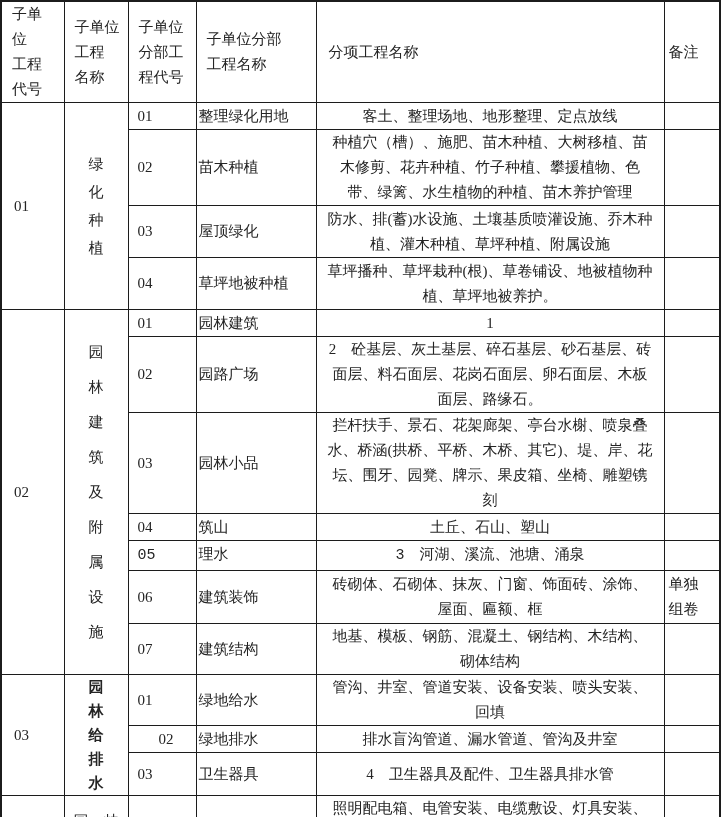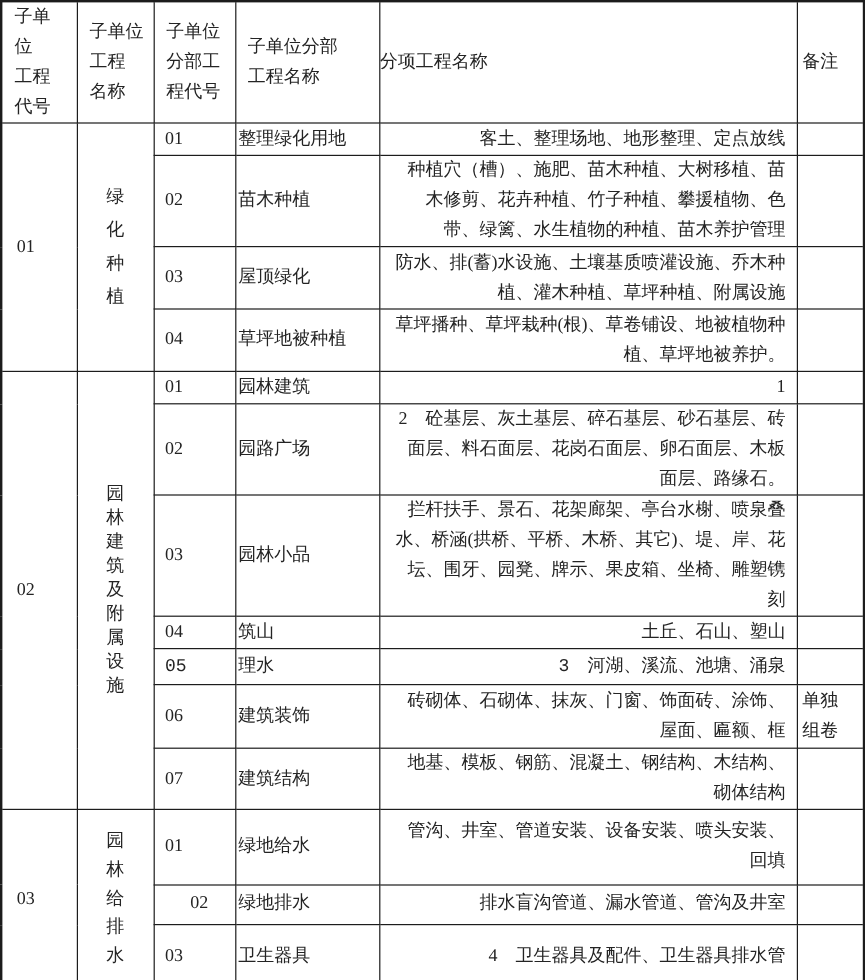--- a/index.html
+++ b/index.html
@@ -19,38 +19,38 @@
     line-height: 25px;
     font-weight: normal;
     padding: 0 8px;
     overflow: hidden;
   }
   .doc th {
     text-align: left;
     white-space: pre-line;
     padding-left: 10px;
   }
-  th.th-items { padding-left: 0; }
+  th.th-items { padding-left: 12px; }
   th.th-remark { text-align: left; padding: 0 4px; }
   td.ucode  { padding-left: 12px; }
   td.dcode  { padding-left: 9px; }
   td.dcode.indent { padding-left: 30px; }
   td.dname  { padding-left: 2px; }
-  td.items  { padding: 0 9px; white-space: pre-line; text-align: right; }
+  td.items  { padding: 0 9px; white-space: pre-line; text-align: center; }
   td.remark { white-space: pre-line; padding: 0 4px; }
-  td.uname  { padding: 14px; text-align: center; }
+  td.uname  { padding: 0; text-align: center; }
   .vname {
     width: 17px;
     margin: 0 auto;
     word-break: break-all;
     text-align: center;
   }
   .v28 { line-height: 28px; }
-  .v33 { line-height: 20px; }
-  .v24 { line-height: 24px; }
+  .v33 { line-height: 35px; }
+  .v24 { line-height: 24px; font-weight: bold; }
   .hname { white-space: pre-line; text-align: center; line-height: 25px; }
   tr.rh27 { height: 27px; }
   tr.rh30 { height: 30px; font-family: Liberation Mono, monospace; }
   tr.rh43 { height: 43px; }
   tr.rh50 { height: 50px; }
   tr.rh52 { height: 52px; }
   tr.rh53 { height: 53px; }
   tr.rh67 { height: 67px; }
   tr.rh75 { height: 75px; }
   tr.rh84 { height: 84px; }

